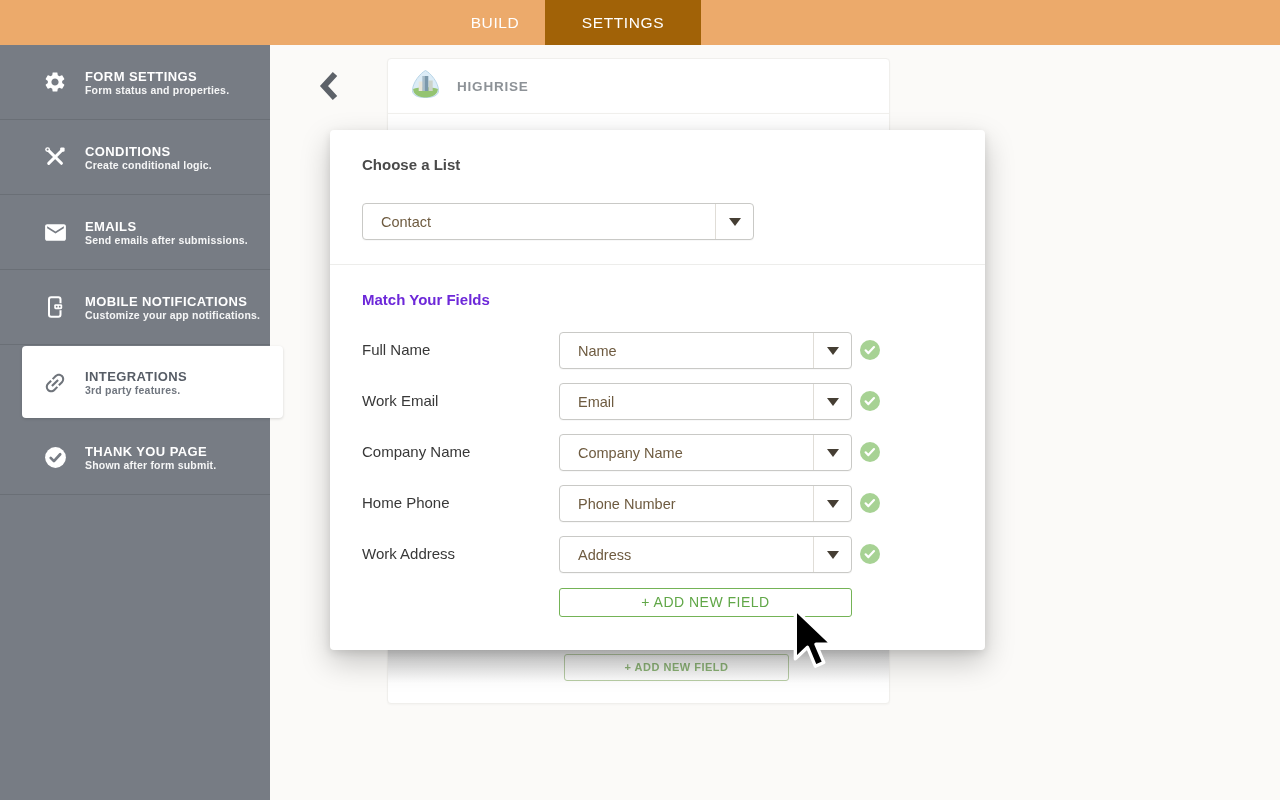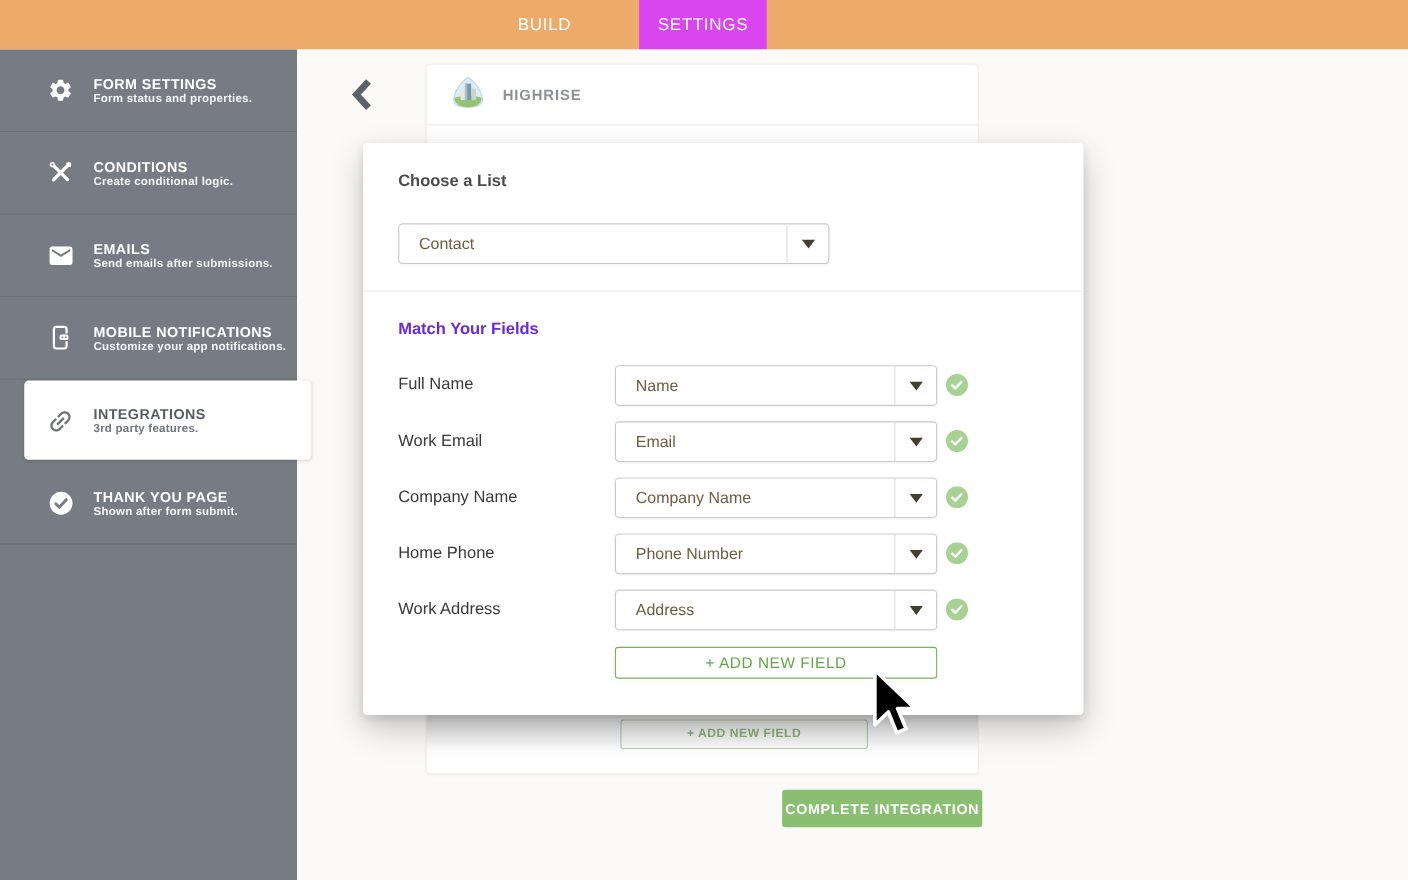--- a/index.html
+++ b/index.html
@@ -4,21 +4,21 @@
 <style>
   * { margin:0; padding:0; box-sizing:border-box; }
   html,body { width:1280px; height:800px; overflow:hidden; }
   body { font-family:"Liberation Sans", sans-serif; background:#fbfaf8; position:relative; }
 
   
   .topbar { position:absolute; left:0; top:0; width:1280px; height:45px; background:#ecaa6b; display:flex; }
   .topbar .tabs { display:flex; margin-left:445px; height:45px; }
   .tab { height:45px; line-height:45px; text-align:center; color:#fff; font-size:15.5px; letter-spacing:0.6px; cursor:pointer; }
   .tab.t0 { width:100px; }
-  .tab.t1 { width:116px; background:#d946ef;margin-left:36px; }
+  .tab.t1 { width:156px; background:#a16207; }
   .tab.t2 { width:112px;margin-top:32px; }
 
   
   .sidebar { position:absolute; left:0; top:45px; width:270px; height:755px; background:#777c84; z-index:5; }
   .nav-item { position:relative; height:75px; display:flex; align-items:center; padding-left:42px; border-bottom:1px solid rgba(0,0,0,0.10); cursor:pointer; }
   .nav-item .ico { width:26px; height:26px; flex:0 0 26px; margin-right:17px; display:flex; align-items:center; justify-content:center; }
   .nav-item .txt { display:flex; flex-direction:column; }
   .nav-title { color:#ffffff; font-size:13px; font-weight:bold; letter-spacing:0.4px; }
   .nav-sub { color:rgba(255,255,255,0.93); font-size:10.5px; font-weight:bold; margin-top:0; letter-spacing:0.2px; }
   .nav-item.active { border-bottom:none; }
@@ -179,21 +179,20 @@
           <rect x="13.2" y="8" width="5.6" height="15" fill="#7b98ab"></rect>
           <rect x="13.2" y="8" width="2.2" height="15" fill="#a9becb"></rect>
         </svg>
       </span>
       <span class="app-name">HIGHRISE</span>
     </div>
     <div class="card-add-btn">+ ADD NEW FIELD</div>
     <div class="card-shade"></div>
   </div>
 
-  <button class="complete-btn">COMPLETE INTEGRATION</button>
 
   <div class="modal">
     <div class="m-title">Choose a List</div>
 
     <div class="select sel-list">
       <span class="val">Contact</span>
       <span class="arrow-box">
           <span class="caret"></span>
         </span>
     </div>

